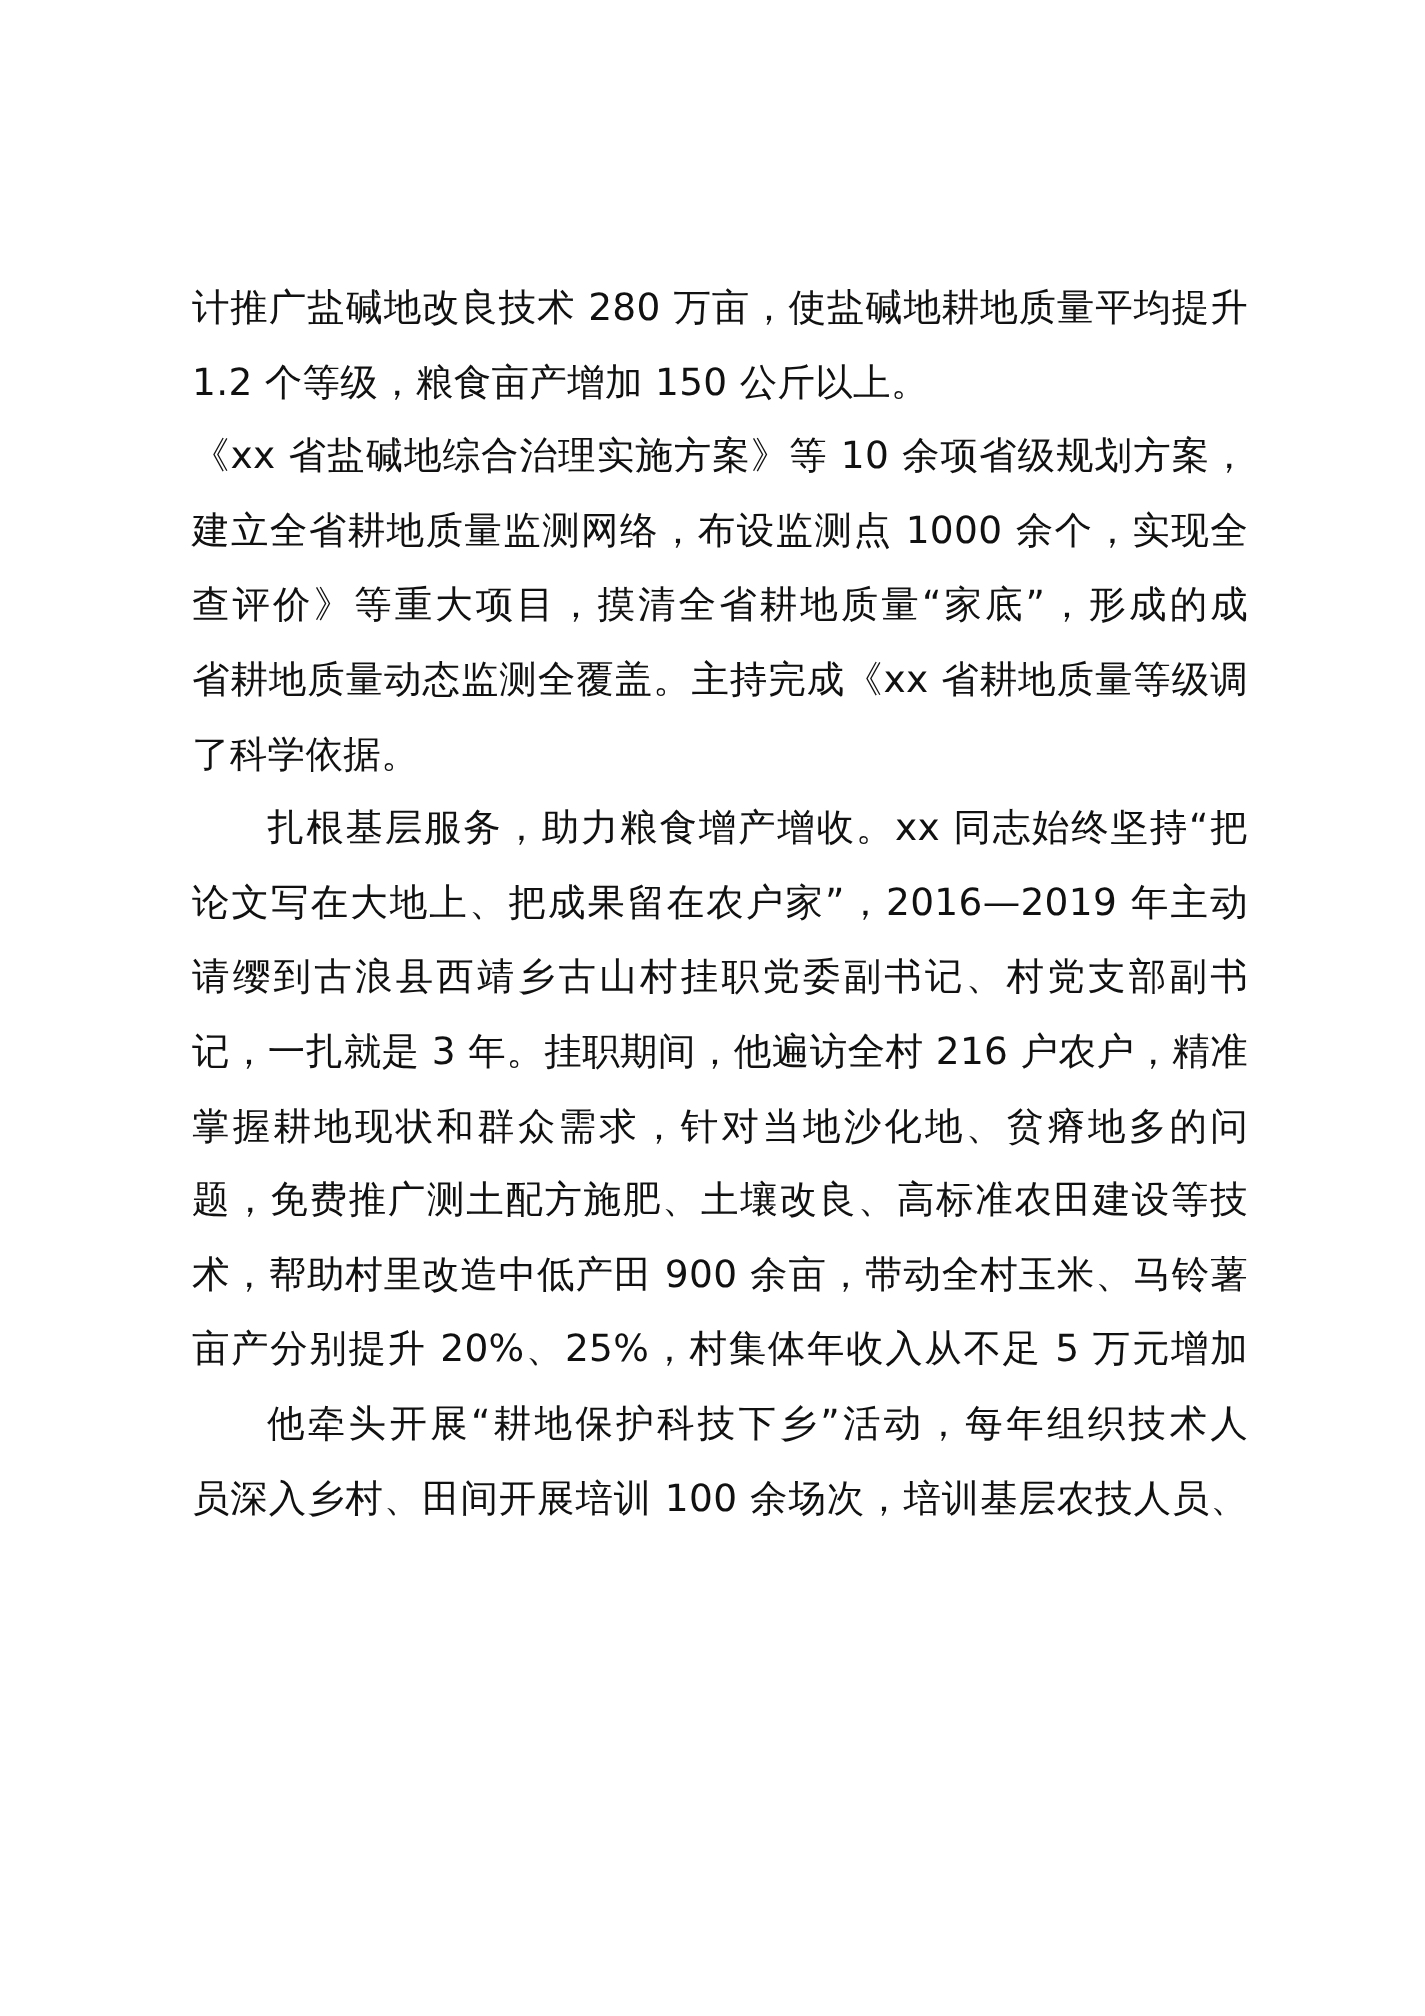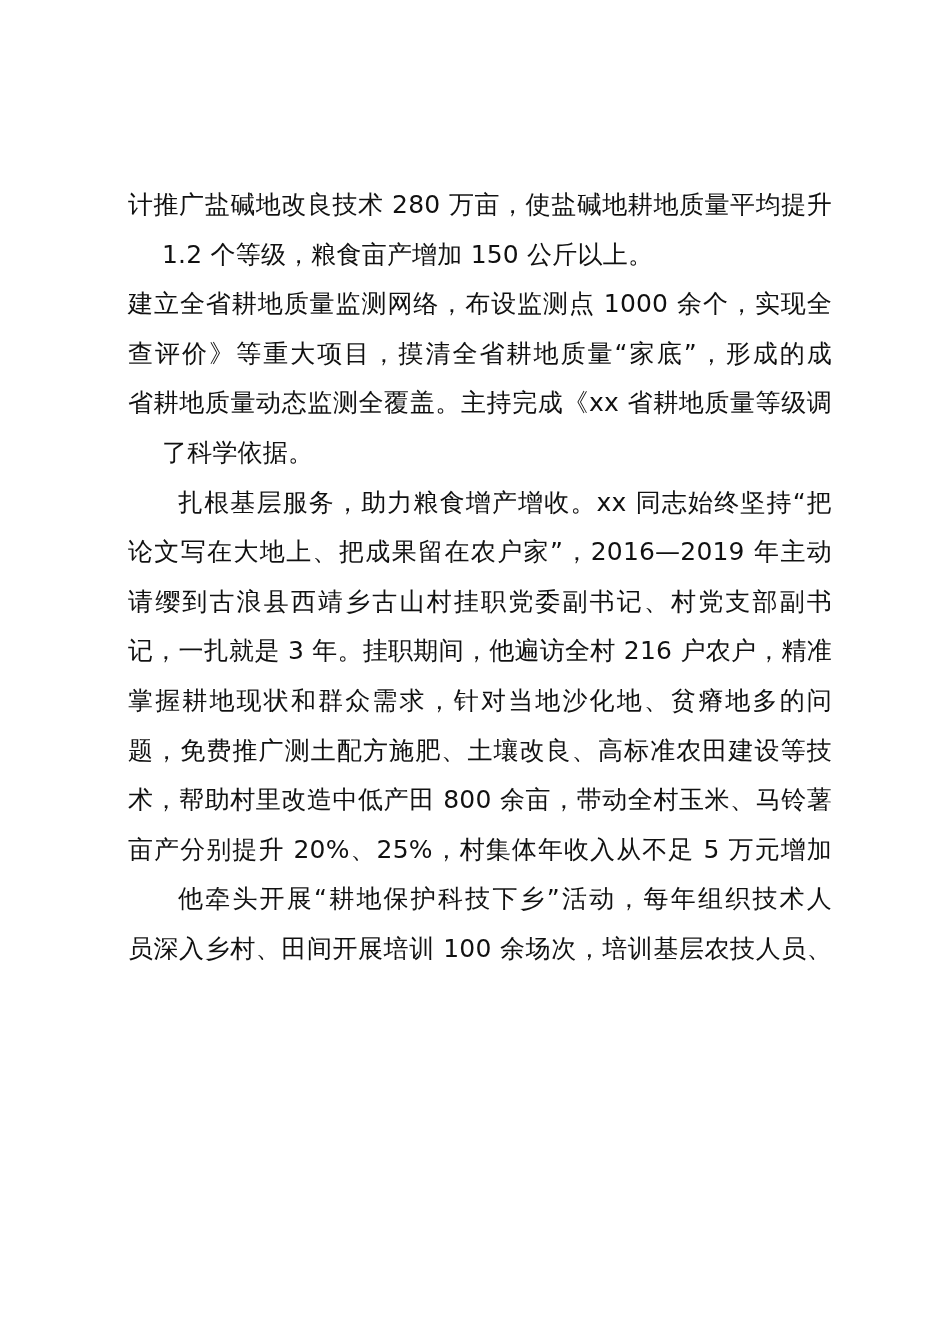--- a/index.html
+++ b/index.html
@@ -34,46 +34,46 @@
       line-height: 49.6px;
       font-size: 25px;
       white-space: nowrap;
       overflow: visible;
       letter-spacing: 0.2px;
       text-align: justify;
       text-align-last: justify;
     }
     .line.last {
       text-align-last: left;
-      margin-left: 34px;
     }
     .line.indent {
       padding-left: 50px;
     }
   </style>
 </head>
 <body>
 
 <div class="page">
   <div class="body-text">
 
     <div class="line">计推广盐碱地改良技术 280 万亩，使盐碱地耕地质量平均提升</div>
     <div class="line last">1.2 个等级，粮食亩产增加 150 公斤以上。</div>
 
+    <div class="line">《xx 省盐碱地综合治理实施方案》等 10 余项省级规划方案，</div>
     <div class="line">建立全省耕地质量监测网络，布设监测点 1000 余个，实现全</div>
     <div class="line">查评价》等重大项目，摸清全省耕地质量“家底”，形成的成</div>
     <div class="line">省耕地质量动态监测全覆盖。主持完成《xx 省耕地质量等级调</div>
     <div class="line last">了科学依据。</div>
 
     <div class="line indent">扎根基层服务，助力粮食增产增收。xx 同志始终坚持“把</div>
     <div class="line">论文写在大地上、把成果留在农户家”，2016—2019 年主动</div>
     <div class="line">请缨到古浪县西靖乡古山村挂职党委副书记、村党支部副书</div>
     <div class="line">记，一扎就是 3 年。挂职期间，他遍访全村 216 户农户，精准</div>
     <div class="line">掌握耕地现状和群众需求，针对当地沙化地、贫瘠地多的问</div>
     <div class="line">题，免费推广测土配方施肥、土壤改良、高标准农田建设等技</div>
-    <div class="line">术，帮助村里改造中低产田 800 余亩，带动全村玉米、马铃薯</div>
+    <div class="line">术，帮助村里改造中低产田 900 余亩，带动全村玉米、马铃薯</div>
     <div class="line">亩产分别提升 20%、25%，村集体年收入从不足 5 万元增加</div>
 
     <div class="line indent">他牵头开展“耕地保护科技下乡”活动，每年组织技术人</div>
     <div class="line">员深入乡村、田间开展培训 100 余场次，培训基层农技人员、</div>
 
   </div>
 </div>
 
 </body></html>

